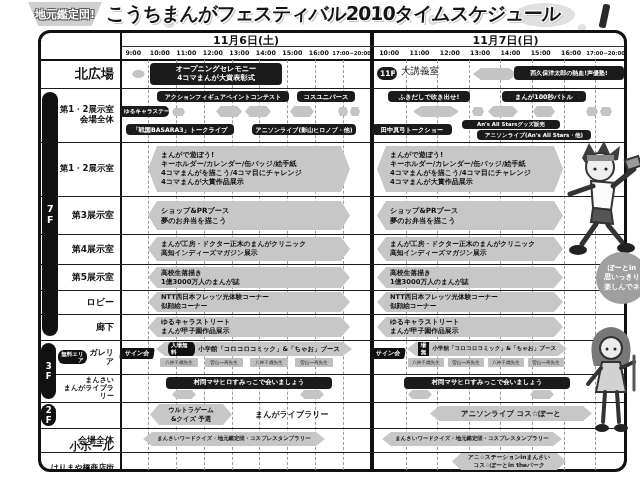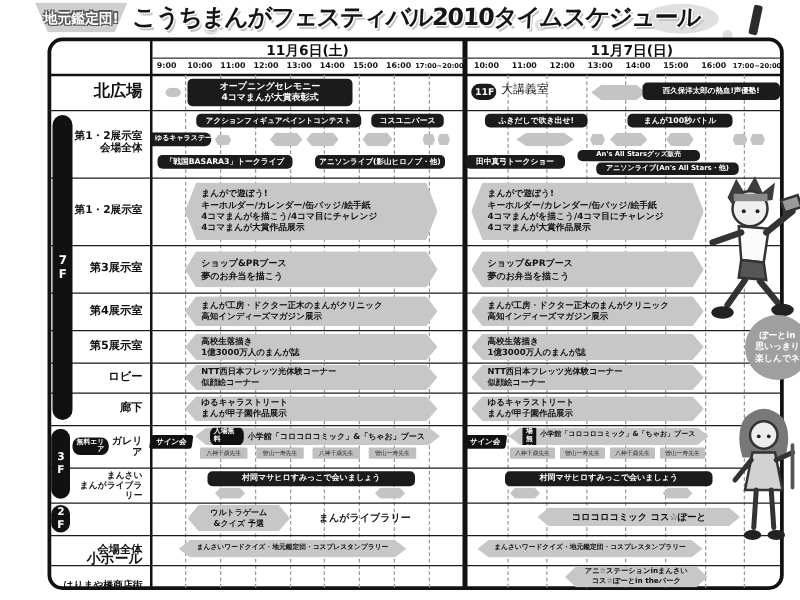--- a/index.html
+++ b/index.html
@@ -302,21 +302,21 @@
 <div class="dia" style="left:300px;top:390px;width:24px;height:9px;"></div>
 <div class="bk" style="left:404px;top:377px;width:166px;height:12px;font-size:6.4px;">村岡マサヒロすみっこで会いましょう</div>
 <div class="dia" style="left:408px;top:390px;width:24px;height:9px;"></div>
 <div class="dia" style="left:530px;top:390px;width:24px;height:9px;"></div>
 
 <div class="gx gxc" style="left:150px;top:404px;width:82px;height:21px;font-size:6.4px;">
   <span>ウルトラゲーム</span>
   <span>&amp;クイズ 予選</span>
 </div>
 <div class="abs" style="left:255px;top:409px;font-size:8px;font-weight:bold;">まんがライブラリー</div>
-<div class="gx gxc" style="left:430px;top:406px;width:162px;height:15px;font-size:7.4px;white-space:nowrap;">コロコロコミック コス☆ぽーと</div>
+<div class="gx gxc" style="left:430px;top:406px;width:162px;height:15px;font-size:7.4px;white-space:nowrap;">アニソンライブ コス☆ぽーと</div>
 
 <div class="gx gxc" style="left:143px;top:432px;width:182px;height:14px;font-size:5.4px;white-space:nowrap;">まんさいワードクイズ・地元鑑定団・コスプレスタンプラリー</div>
 <div class="gx gxc" style="left:382px;top:432px;width:180px;height:14px;font-size:5.4px;white-space:nowrap;">まんさいワードクイズ・地元鑑定団・コスプレスタンプラリー</div>
 
 <div class="gx gxc" style="left:452px;top:453px;width:114px;height:17px;font-size:5.8px;">
   <span>アニ☆ステーションinまんさい</span>
   <span>コス☆ぽーとin theパーク</span>
 </div>
 
 <svg class="abs" style="left:552px;top:138px;" width="90" height="128" viewBox="0 0 90 128">

